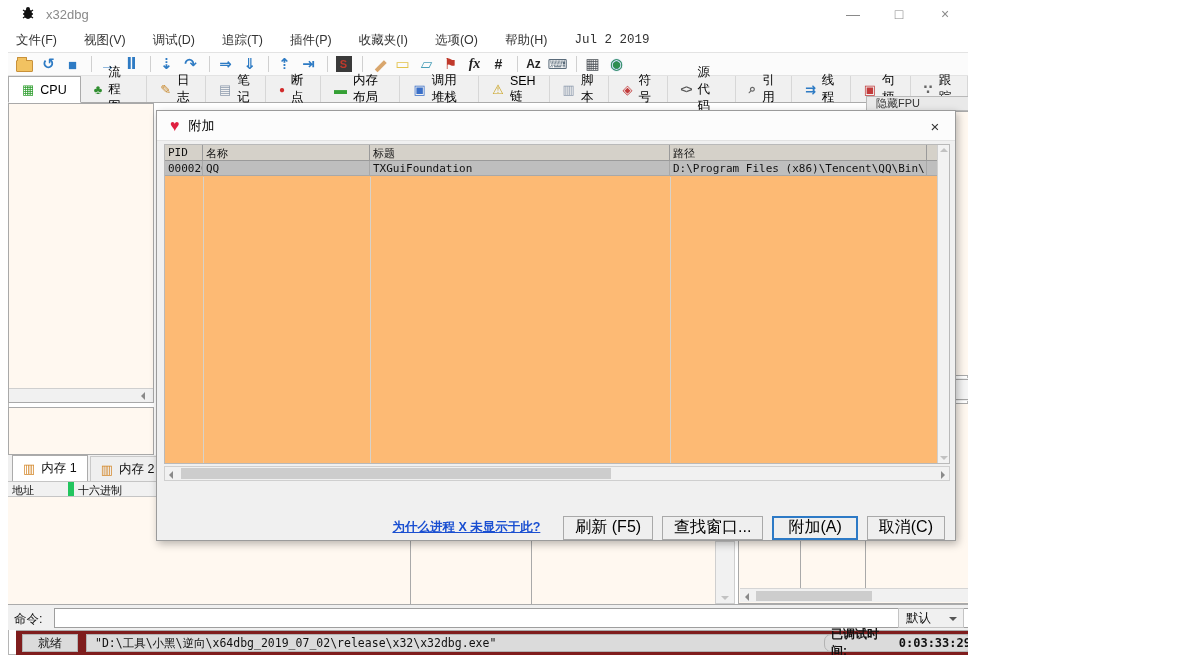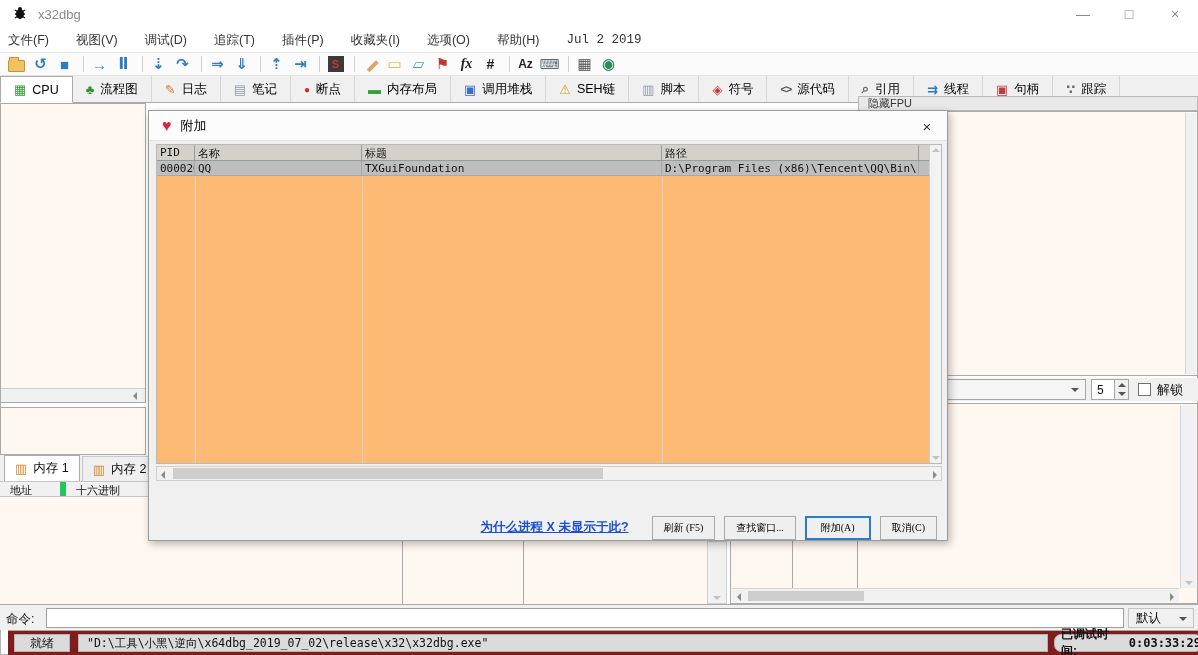--- a/index.html
+++ b/index.html
@@ -1,18 +1,18 @@
 <!DOCTYPE html>
 <html><head>
 <meta charset="utf-8">
 <style>
   * { margin:0; padding:0; box-sizing:border-box; }
   html,body { width:1198px; height:655px; }
   body { font-family:"Liberation Sans","DejaVu Sans",sans-serif; font-size:13px; color:#111; background:#fff; }
-  #app { position:relative; width:1198px; height:655px; background:#fff; overflow:hidden; box-shadow:inset 0 0 0 1px #b5b5b5; }
+  #app { position:relative; width:960px; height:655px; background:#fff; overflow:hidden; box-shadow:inset 0 0 0 1px #b5b5b5;margin-left:8px; }
 
   
   .titlebar { position:absolute; left:0; top:0; width:100%; height:28px; background:#fff; display:flex; align-items:center; }
   .bug { margin:0 10px 0 12px; }
   .win-title { color:#8a8a8a; font-size:13px; }
   .win-btns { position:absolute; right:0; top:0; height:28px; display:flex; }
   .win-btn { width:46px; height:28px; display:flex; align-items:center; justify-content:center; color:#8a8a8a; font-size:14px; cursor:default; }
 
   
   .menubar { position:absolute; left:0; top:28px; width:100%; height:24px; background:#fff; display:flex; align-items:center; padding-left:8px; }
@@ -54,21 +54,21 @@
   .lp-hscroll { position:absolute; left:0; bottom:0; width:100%; height:14px; background:#F1F1F1; border-top:1px solid #cfcfcf; }
   .lp-hscroll .arrbox { position:absolute; right:2px; top:1px; width:17px; height:11px; background:#F1F1F1; display:flex; align-items:center; justify-content:center; }
   .left-panel-2 { position:absolute; left:0; top:407px; width:146px; height:48px; }
 
   .memtabs { position:absolute; left:0; top:455px; width:170px; height:26px; background:#F0F0F0; display:flex; align-items:flex-end; padding-left:4px; }
   .memtab { height:25px; display:flex; align-items:center; padding:0 10px; font-size:12.5px; border:1px solid #c9c9c9; border-bottom:none; background:#EFEFEF; margin-right:2px; white-space:nowrap; }
   .memtab.active { background:#fff; border-color:#ababab; height:26px; }
   .memtab .tab-ico { color:#D4882B; }
 
   .memheader { position:absolute; left:0; top:481px; width:290px; height:16px; display:flex; background:#F1F1F1; border-top:1px solid #c5c5c5; border-bottom:1px solid #c5c5c5; font-size:11px; font-family:"DejaVu Sans Mono",monospace; }
-  .memheader .cell { padding:1px 10px 0; border-right:6px solid #22c55e; height:100%;font-family:Liberation Serif, serif; }
+  .memheader .cell { padding:1px 4px 0; border-right:6px solid #22c55e; height:100%;font-family:Liberation Serif, serif; }
   .mh-0 { width:66px; } .mh-1 { width:224px; }
 
   .membody { position:absolute; left:0; top:497px; width:707px; height:107px; }
   .vline { position:absolute; width:1px; background:#a9a9a9; }
   .bs-vscroll { position:absolute; left:707px; top:541px; width:20px; height:63px; background:#F1F1F1; border:1px solid #cfcfcf; }
   .bs-vscroll .arr-d { position:absolute; left:5px; bottom:3px; }
 
   .fpu-bar { position:absolute; left:858px; top:96px; width:340px; height:15px; background:#E9E9E9; border:1px solid #b9b9b9; font-size:11px; color:#333; padding-left:9px; overflow:hidden; line-height:13px; z-index:2; }
   .reg-panel { position:absolute; left:858px; top:111px; width:340px; height:265px; z-index:1; }
   .reg-vscroll { position:absolute; right:1px; top:1px; bottom:1px; width:11px; background:#F1F1F1; border-left:1px solid #d5d5d5; }
@@ -111,21 +111,21 @@
   .dlg-hscroll .arr-l { position:absolute; left:4px; top:4px; }
   .dlg-hscroll .arr-r { position:absolute; right:4px; top:4px; }
   .dlg-hscroll .thumb { position:absolute; left:16px; top:1px; width:430px; height:11px; background:#CDCDCD; }
 
   .dlg-search { position:absolute; left:0; top:376px; width:100%; height:24px; display:flex; align-items:center; }
   .dlg-search label { margin-left:10px; font-size:12.5px; }
   .dlg-search input { position:absolute; left:42px; width:754px; height:21px; border:1px solid #6A93C3; background:#fff; font-family:"DejaVu Sans Mono",monospace; font-size:12px; padding-left:3px; outline:none; }
 
   .dlg-btnrow { position:absolute; left:0; top:404px; width:100%; height:25px; display:flex; align-items:center; justify-content:flex-end; padding-right:10px; }
   .dlg-link { color:#1A4FD1; text-decoration:underline; font-size:12.5px; font-weight:bold; margin-right:14px; white-space:nowrap; }
-  .dlg-btn { height:24px; background:#EFEFEF; border:1px solid #a9a9a9; font-size:10px; display:flex; align-items:center; justify-content:center; margin-left:9px; padding:0 11px; font-family:Liberation Serif, serif; white-space:nowrap; }
+  .dlg-btn { height:24px; background:#EFEFEF; border:1px solid #a9a9a9; font-size:16px; display:flex; align-items:center; justify-content:center; margin-left:9px; padding:0 11px; font-family:Liberation Sans, sans-serif; white-space:nowrap; }
   .dlg-btn.default { border:2px solid #2D7AC6; padding:0 14px; }
 
   
   .cmdbar { position:absolute; left:0; top:604px; width:100%; height:26px; background:#F0F0F0; border-top:1px solid #ababab; }
   .cmdbar label { position:absolute; left:6px; top:6px; font-size:12.5px; }
   .cmdbar input { position:absolute; left:46px; top:3px; width:1078px; height:20px; border:1px solid #9e9e9e; background:#fff; font-size:12px; padding-left:3px; outline:none; }
   .cmd-profile { position:absolute; right:4px; top:3px; width:66px; height:20px; border:1px solid #c4c4c4; background:#F0F0F0; font-size:12.5px; display:flex; align-items:center; padding-left:7px; }
   .cmd-profile .arr-dn { position:absolute; right:6px; top:8px; }
 
   .statusbar { position:absolute; left:8px; top:630px; width:100%; height:25px; background:#7f1d1d; border-top:1px solid #ababab; }

